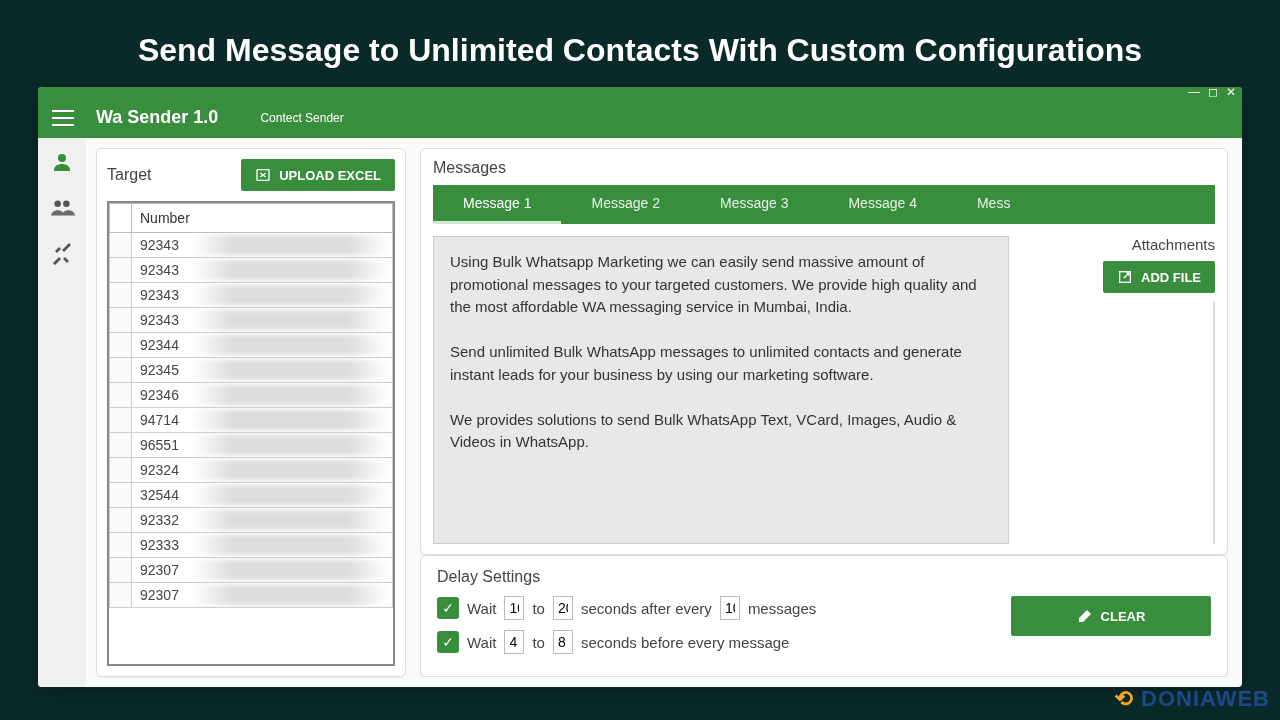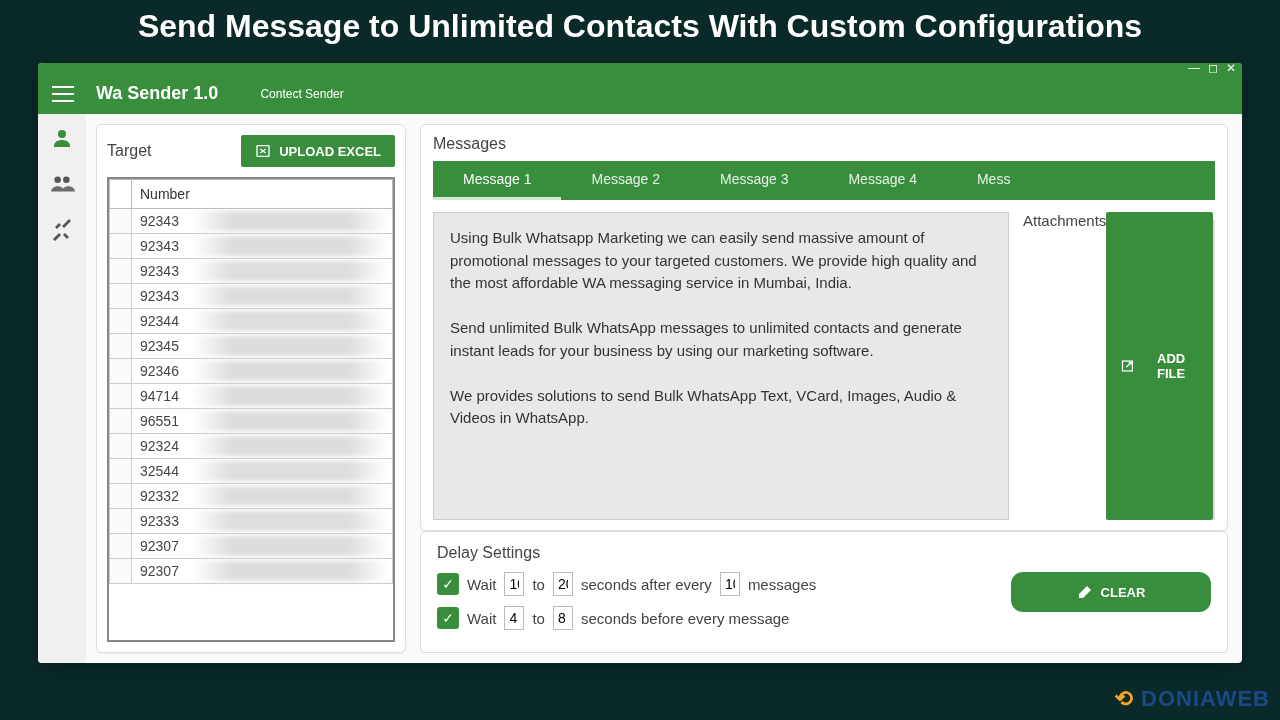--- a/index.html
+++ b/index.html
@@ -1,17 +1,17 @@
 <!DOCTYPE html>
 <html><head>
 <meta charset="utf-8">
 <style>
 * { box-sizing: border-box; margin: 0; padding: 0; font-family: Arial, sans-serif; }
 body { background: #0a2a2a; width: 1280px; height: 720px; overflow: hidden; position: relative; }
-.hero-title { color: #fff; font-size: 32px; font-weight: bold; text-align: center; padding: 8px 0 18px; }
+.hero-title { color: #fff; font-size: 32px; font-weight: bold; text-align: center; padding: 32px 0 18px; }
 .app-window { background: #fafafa; margin: 0 38px; border-radius: 4px; overflow: hidden; box-shadow: 0 4px 20px rgba(0,0,0,.3); height: 600px; display: flex; flex-direction: column; }
 .titlebar { background: #398e3d; height: 10px; display: flex; justify-content: flex-end; align-items: center; padding: 0 6px; gap: 8px; }
 .titlebar span { color: #fff; font-size: 12px; line-height: 1; }
 .header { background: #398e3d; color: #fff; display: flex; align-items: center; padding: 10px 14px; gap: 22px; }
 .menu-icon { width: 22px; height: 16px; display: flex; flex-direction: column; justify-content: space-between; cursor: pointer; }
 .menu-icon div { height: 2px; background: #fff; }
 .app-title { font-size: 18px; font-weight: bold; }
 .subtitle { font-size: 12px; margin-left: 20px; }
 .body { display: flex; flex: 1; overflow: hidden; }
 .sidebar { width: 48px; background: #f0f0f0; display: flex; flex-direction: column; align-items: center; padding-top: 10px; gap: 18px; }
@@ -33,32 +33,32 @@
 .target-foot { display: flex; align-items: center; gap: 12px; margin-top: 10px; }
 .count { font-size: 15px; color: #555; padding-left: 6px; }
 .right-col { flex: 1; display: flex; flex-direction: column; overflow: hidden; }
 .messages-panel { flex: 1; display: flex; flex-direction: column; padding: 10px 12px; overflow: hidden; }
 .messages-panel h3 { font-size: 16px; font-weight: normal; color: #444; margin-bottom: 8px; }
 .tabs { background: #398e3d; display: flex; overflow: hidden; }
 .tab { color: #e8f3e8; padding: 10px 30px; font-size: 14px; cursor: pointer; white-space: nowrap; }
 .tab.active { color: #fff; border-bottom: 3px solid #cfe8cf; }
 .msg-body { display: flex; gap: 14px; flex: 1; padding-top: 12px; overflow: hidden; }
 .msg-text { flex: 1; background: #e8e8e8; border: 1px solid #ccc; padding: 14px 16px; font-size: 15px; color: #333; line-height: 1.5; overflow-y: auto; white-space: pre-line; }
-.attach-col { width: 192px; display: flex; flex-direction: row; }
+.attach-col { width: 192px; display: flex; flex-direction: column; align-items: flex-end; }
 .attach-col h4 { font-size: 15px; font-weight: normal; color: #444; margin-bottom: 8px; }
 .attach-list { flex: 1; border: 1px solid #ddd; margin-top: 8px; background: #fff; position: relative; }
 .attach-scroll { position: absolute; bottom: 4px; left: 14px; right: 14px; height: 4px; background: #bbb; border-radius: 2px; }
 .delay-panel { padding: 12px 16px; display: flex; gap: 20px; }
 .delay-left { flex: 1; }
 .delay-left h3 { font-size: 16px; font-weight: normal; color: #444; margin-bottom: 10px; }
 .delay-row { display: flex; align-items: center; gap: 8px; font-size: 15px; color: #444; margin-bottom: 10px; }
 .chk { width: 22px; height: 22px; background: #398e3d; color: #fff; display: flex; align-items: center; justify-content: center; border-radius: 3px; font-size: 14px; }
 .delay-row input { width: 20px; padding: 3px 4px; border: 1px solid #bbb; font-size: 14px; text-align: left; }
 .action-col { display: flex; flex-direction: column; gap: 10px; justify-content: center; }
-.action-col .btn { width: 200px; justify-content: center; padding: 12px; border-radius: 12px; }
+.action-col .btn { width: 200px; justify-content: center; padding: 12px; }
 .watermark { position: absolute; right: 10px; bottom: 8px; font-size: 22px; font-weight: bold; color: #1a4a8a; letter-spacing: 1px; }
 .watermark .yellow { color: #f5a623; }
 </style>
 </head>
 <body>
 
 <div class="hero-title">Send Message to Unlimited Contacts With Custom Configurations</div>
 
 <div class="app-window">
   <div class="titlebar">

